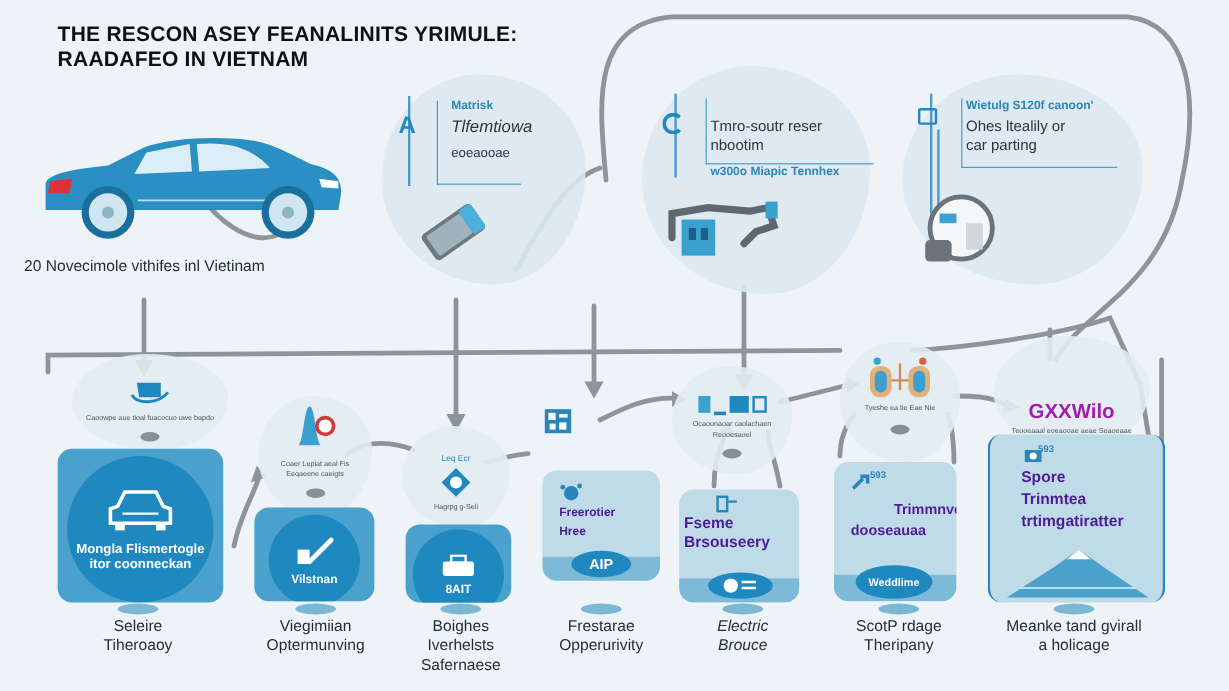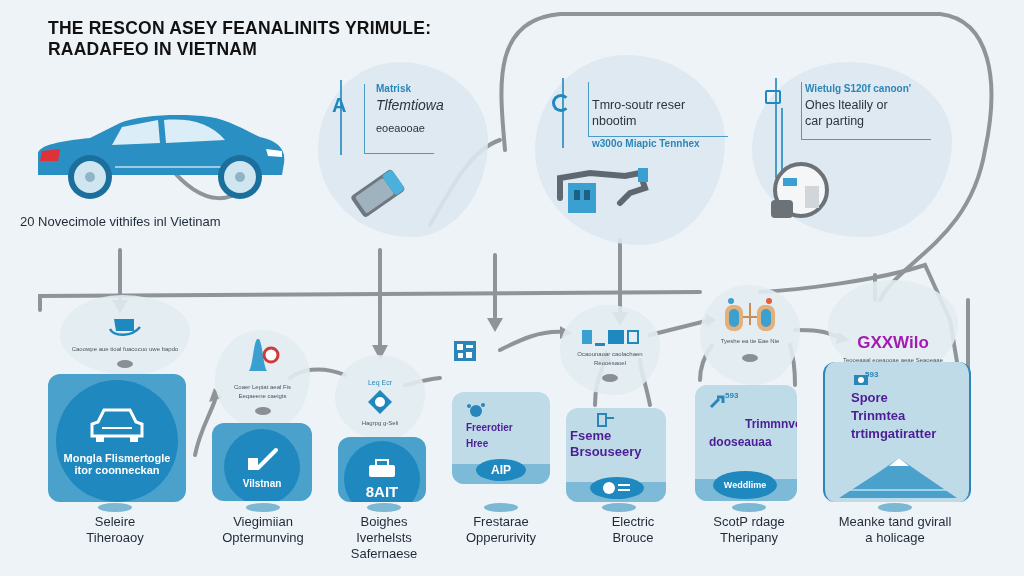--- a/index.html
+++ b/index.html
@@ -259,21 +259,21 @@
     <div style="font-size:10px;margin-top:4px;">Vilstnan</div>
   </div>
 </div>
 
 <div class="abs card dark" style="left:338px;top:437px;width:88px;height:65px;">
   <div class="abs circle-dark" style="left:6px;top:4px;width:76px;height:76px;">
     <svg width="30" height="20" viewBox="0 0 30 20">
       <rect x="2" y="6" width="26" height="12" rx="2" fill="#fff"></rect>
       <rect x="9" y="1" width="12" height="6" fill="none" stroke="#fff" stroke-width="2"></rect>
     </svg>
-    <div style="font-size:15px;margin-top:4px;">8AIT</div>
+    <div style="font-size:10px;margin-top:4px;">8AIT</div>
   </div>
 </div>
 
 <div class="abs card light" style="left:452px;top:392px;width:98px;height:92px;">
   <svg class="abs" style="left:14px;top:10px" width="20" height="18" viewBox="0 0 20 18">
     <circle cx="10" cy="9" r="6" fill="#2a86b8"></circle>
       <circle cx="3" cy="4" r="2" fill="#2a86b8"></circle>
       <circle cx="17" cy="3" r="2" fill="#2a86b8"></circle>
   </svg>
   <div class="abs card-text-blue" style="left:14px;top:30px;font-size:10px;">Freerotier</div>
@@ -343,21 +343,21 @@
 </div>
 <div class="abs bottom-label" style="left:319px;top:514px;">
   <div>Boighes</div>
   <div>Iverhelsts</div>
   <div>Safernaese</div>
 </div>
 <div class="abs bottom-label" style="left:436px;top:514px;">
   <div>Frestarae</div>
   <div>Opperurivity</div>
 </div>
-<div class="abs bottom-label" style="left:568px;top:514px;">
+<div class="abs bottom-label" style="left:554px;top:514px;font-style:italic;">
   <div>Electric</div>
   <div>Brouce</div>
 </div>
 <div class="abs bottom-label" style="left:684px;top:514px;">
   <div>ScotP rdage</div>
   <div>Theripany</div>
 </div>
 <div class="abs bottom-label" style="left:820px;top:514px;width:150px;">
   <div>Meanke tand gvirall</div>
   <div>a holicage</div>

